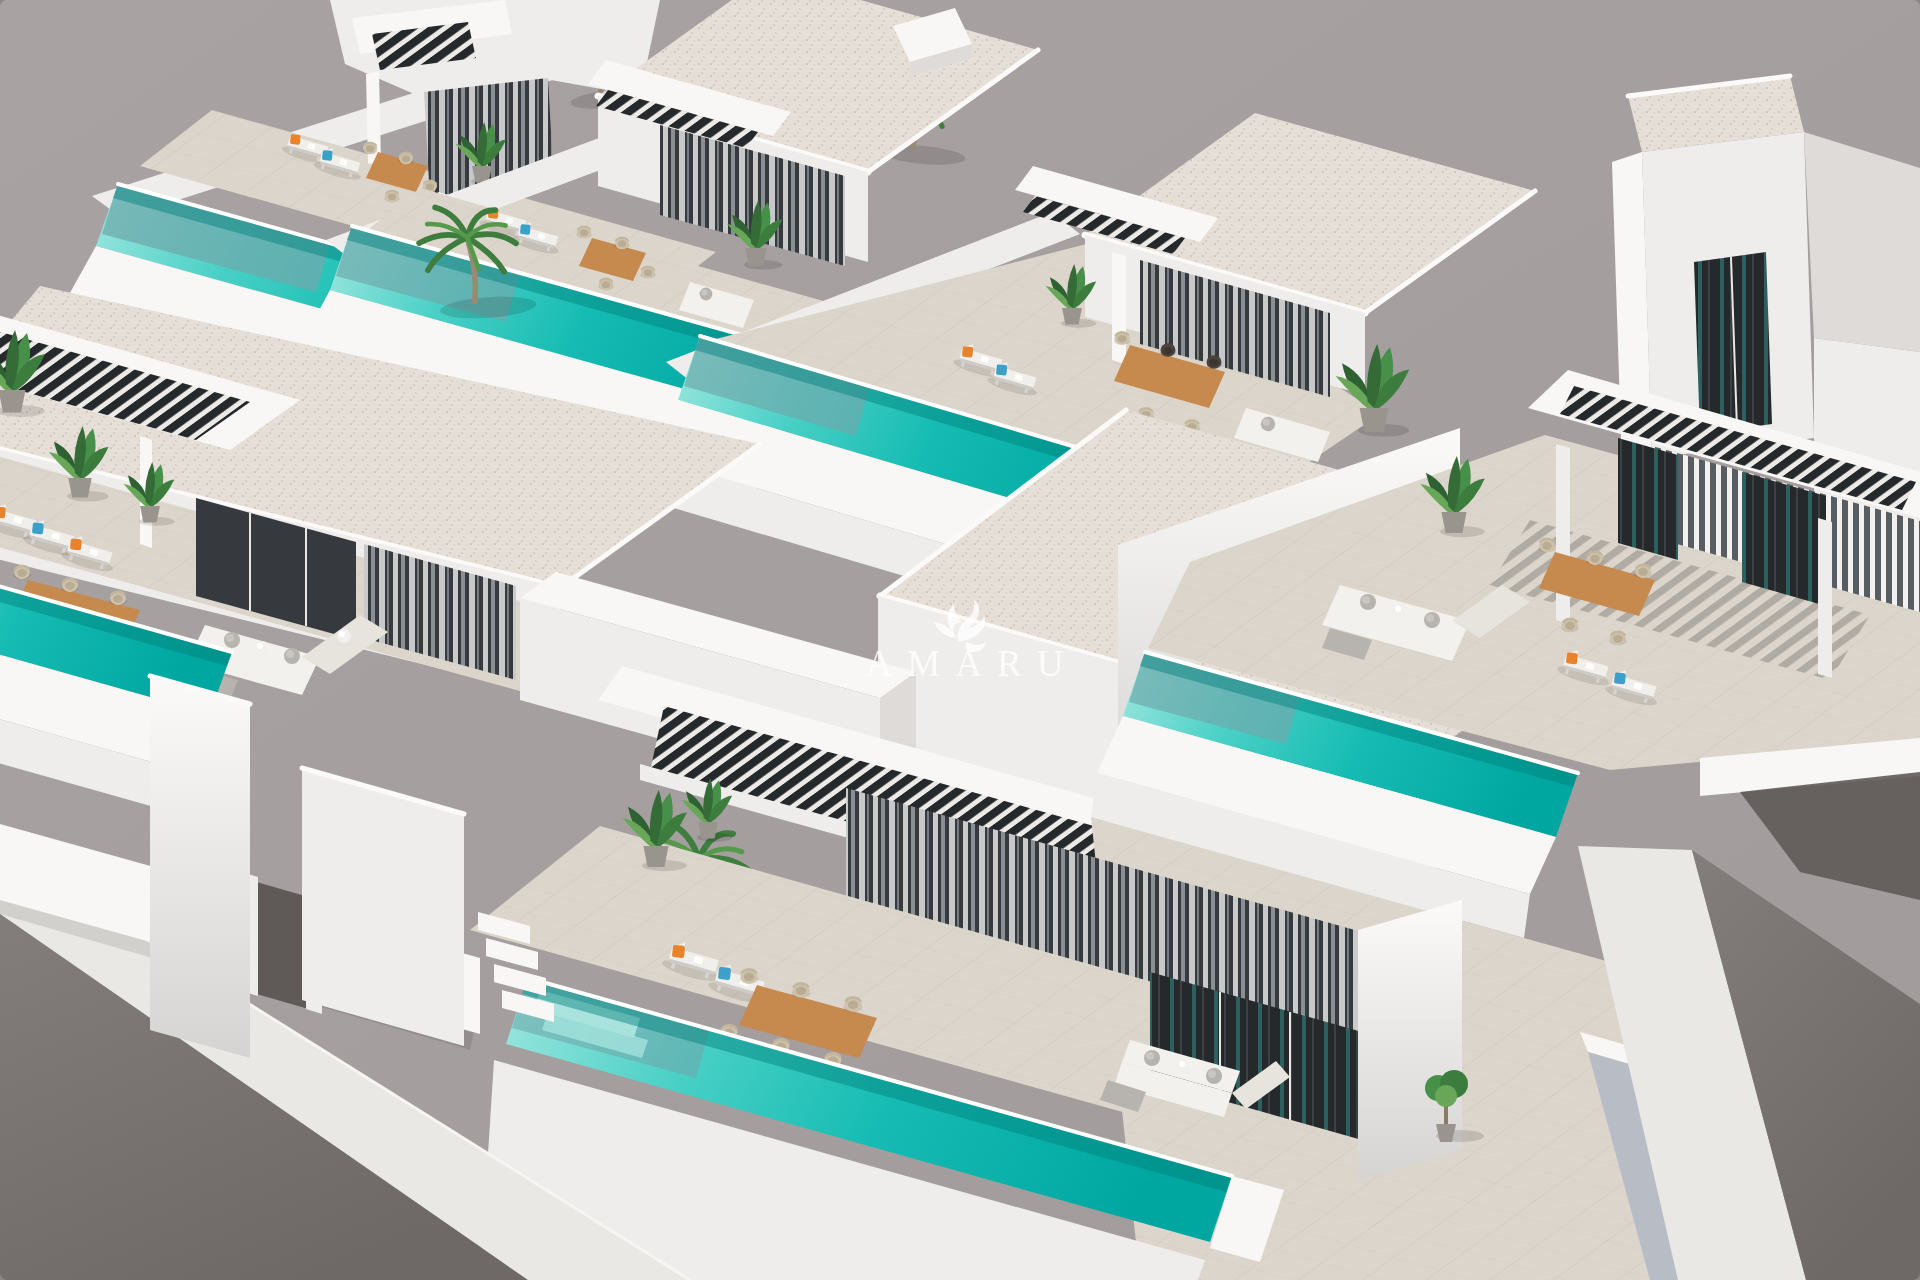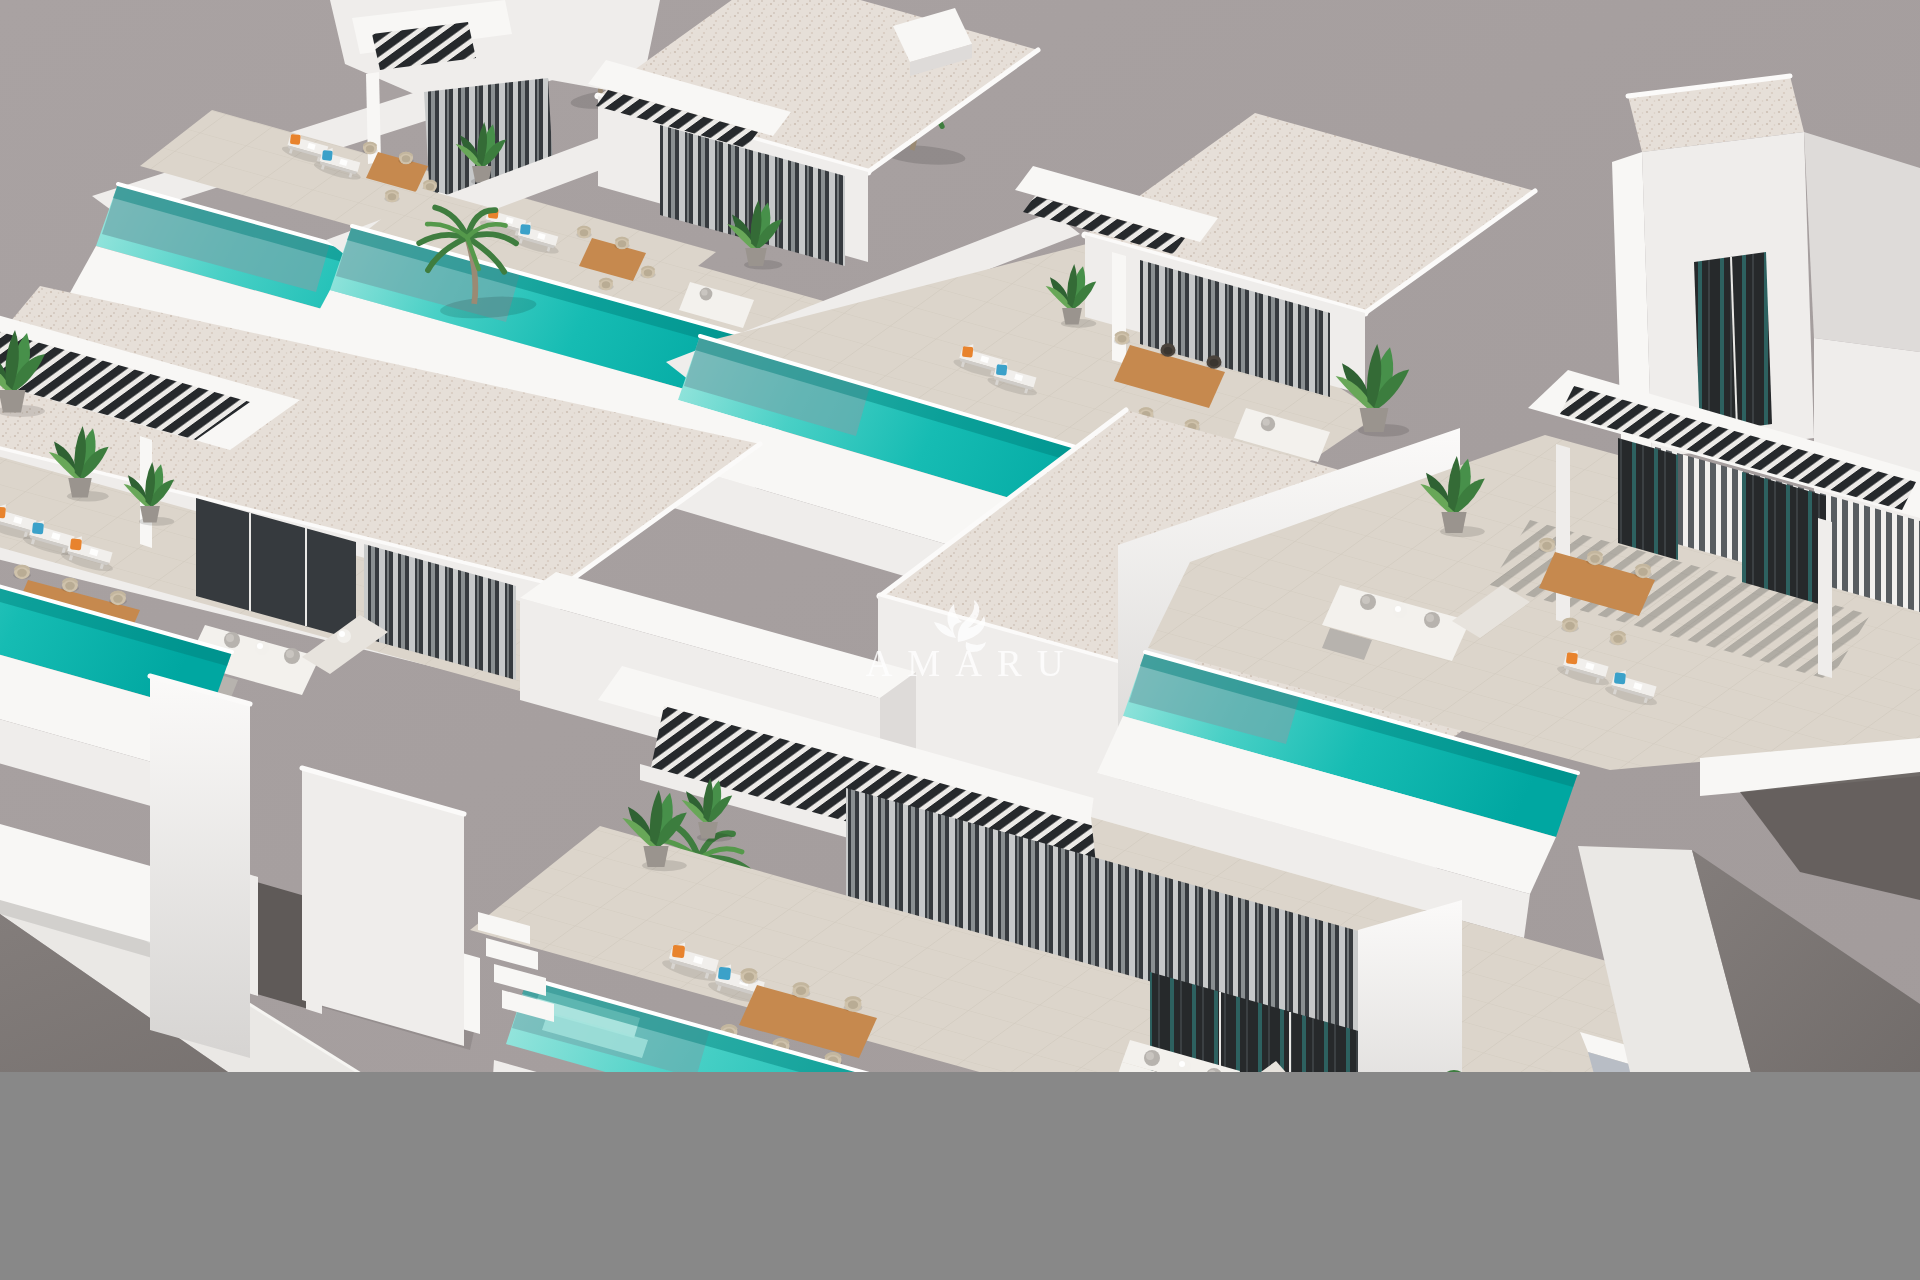--- a/index.html
+++ b/index.html
@@ -1,16 +1,16 @@
 <!DOCTYPE html>
 <html style="--bg: #a9a2a2; --bg_edge: #a29b9b; --white_top: #f8f7f5; --white_front: #efedeb; --white_side: #dedbd9; --white_bright: #fbfaf9; --wall_blue: #b8bdc5; --roof_base: #e6dfd8; --roof_dot1: #cdbfb3; --roof_dot2: #d8cabf; --terrace: #dcd5cb; --terrace_line: #c6bfb4; --facade_dark: #363a3e; --glass_dark: #26292b; --glass_teal: #2e6f6d; --curtain_light: #d0d2d3; --pergola_dark: #26292c; --pool_light: #9fe7df; --pool_mid: #16bcb3; --pool_deep: #00a7a1; --pool_shadow: #007f7a; --rim_white: #ffffff; --asphalt: #7b7573; --asphalt_dark: #5f5a58; --sidewalk: #eae8e5; --wood: #c6894e; --wicker: #cfc2ab; --cushion_orange: #e8832d; --cushion_blue: #3ba1c9; --pillow_gray: #b7b3ae; --sofa_white: #f3f1ed; --plant_dark: #2f6233; --plant_mid: #47904a; --plant_light: #68a758; --pot_gray: #9a948e; --trunk: #9a8a74; --watermark: #ffffff;"><head>
 <meta charset="utf-8">
 <style>
   html,body{margin:0;padding:0;background:#888;}
-  .stage{position:relative;width:1920px;height:1072px;overflow:hidden;font-family:"Liberation Sans",sans-serif;}
+  .stage{position:relative;width:1920px;height:1280px;overflow:hidden;font-family:"Liberation Sans",sans-serif;border-radius:7px;}
   .stage svg{position:absolute;inset:0;display:block;}
   
   .bgfill{fill:url(#skyg);}
   .wt{fill:var(--white_top,#f8f7f5);} .wf{fill:var(--white_front,#efedeb);} .ws{fill:var(--white_side,#dedbd9);}
   .wbright{fill:url(#wallgrad);} .wblue{fill:var(--wall_blue,#b8bdc5);}
   .roof{fill:url(#speckle);} .tile{fill:url(#tiles);}
   .slat{fill:url(#slats);} .louv{fill:url(#louvers);} .shstripe{fill:url(#shstripes);}
   .curt{fill:url(#curtains);} .glass{fill:url(#glassp);} .fdark{fill:var(--facade_dark,#363a3e);}
   .pool{fill:url(#poolg);} .poolsh{fill:var(--pool_shadow,#007f7a);opacity:.45;}
   .rim{stroke:var(--rim_white,#fff);stroke-width:4;fill:none;stroke-linecap:round;}

